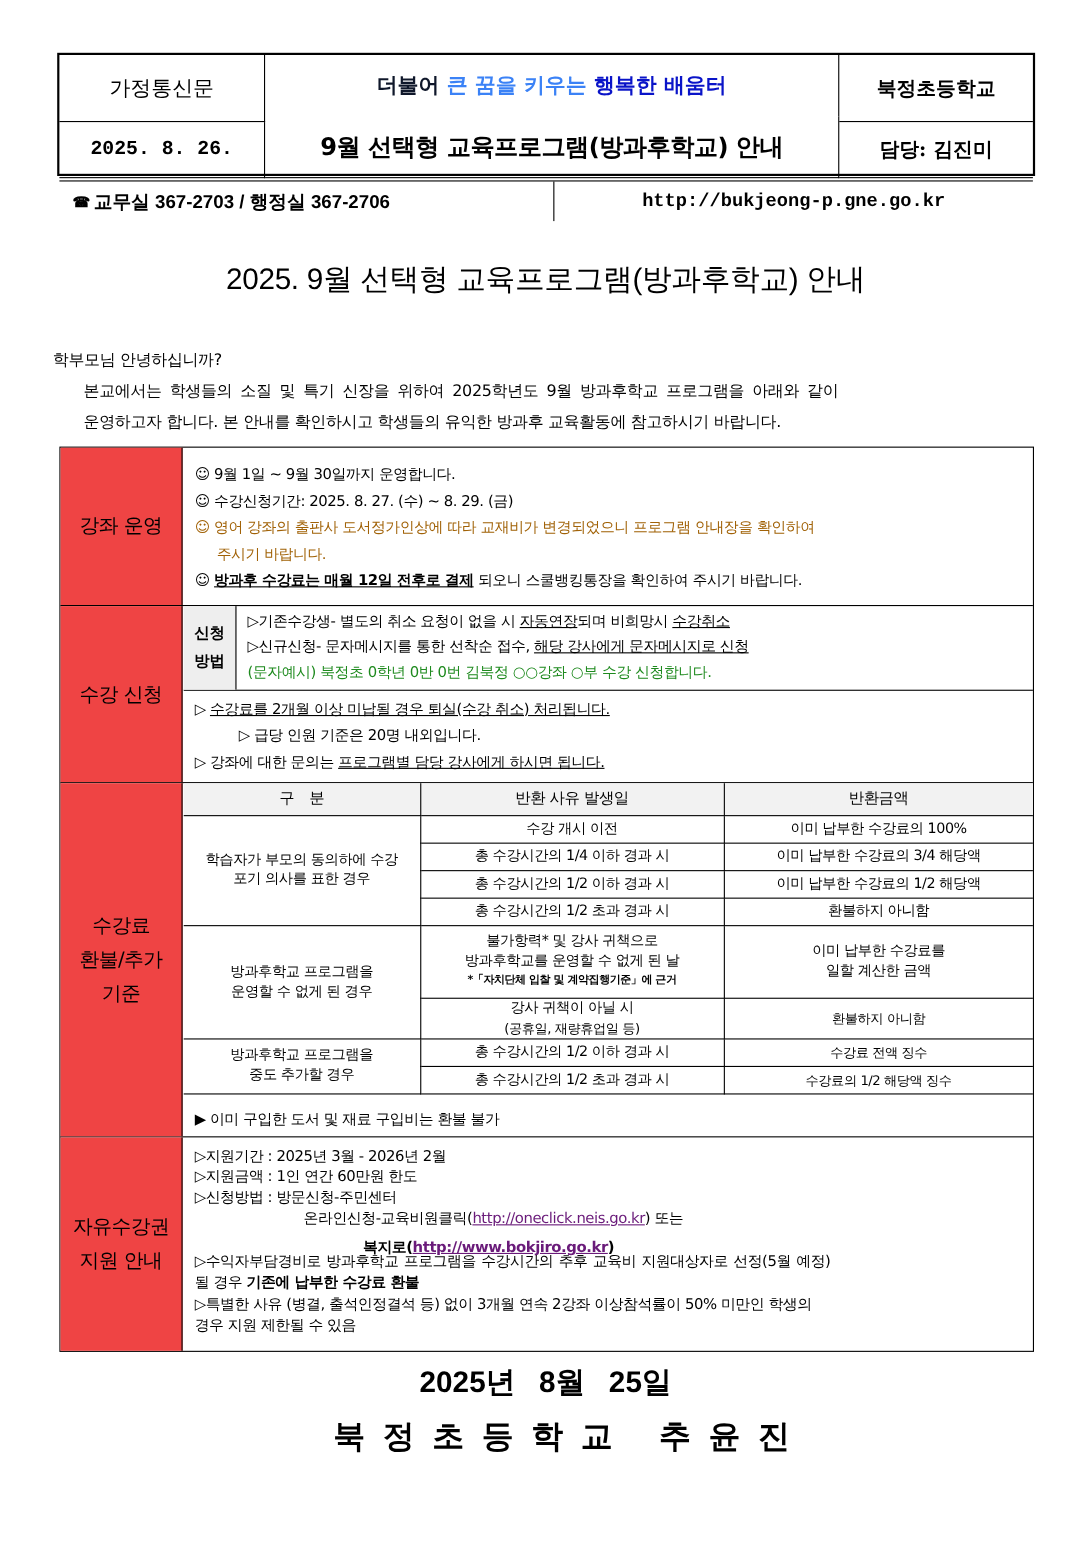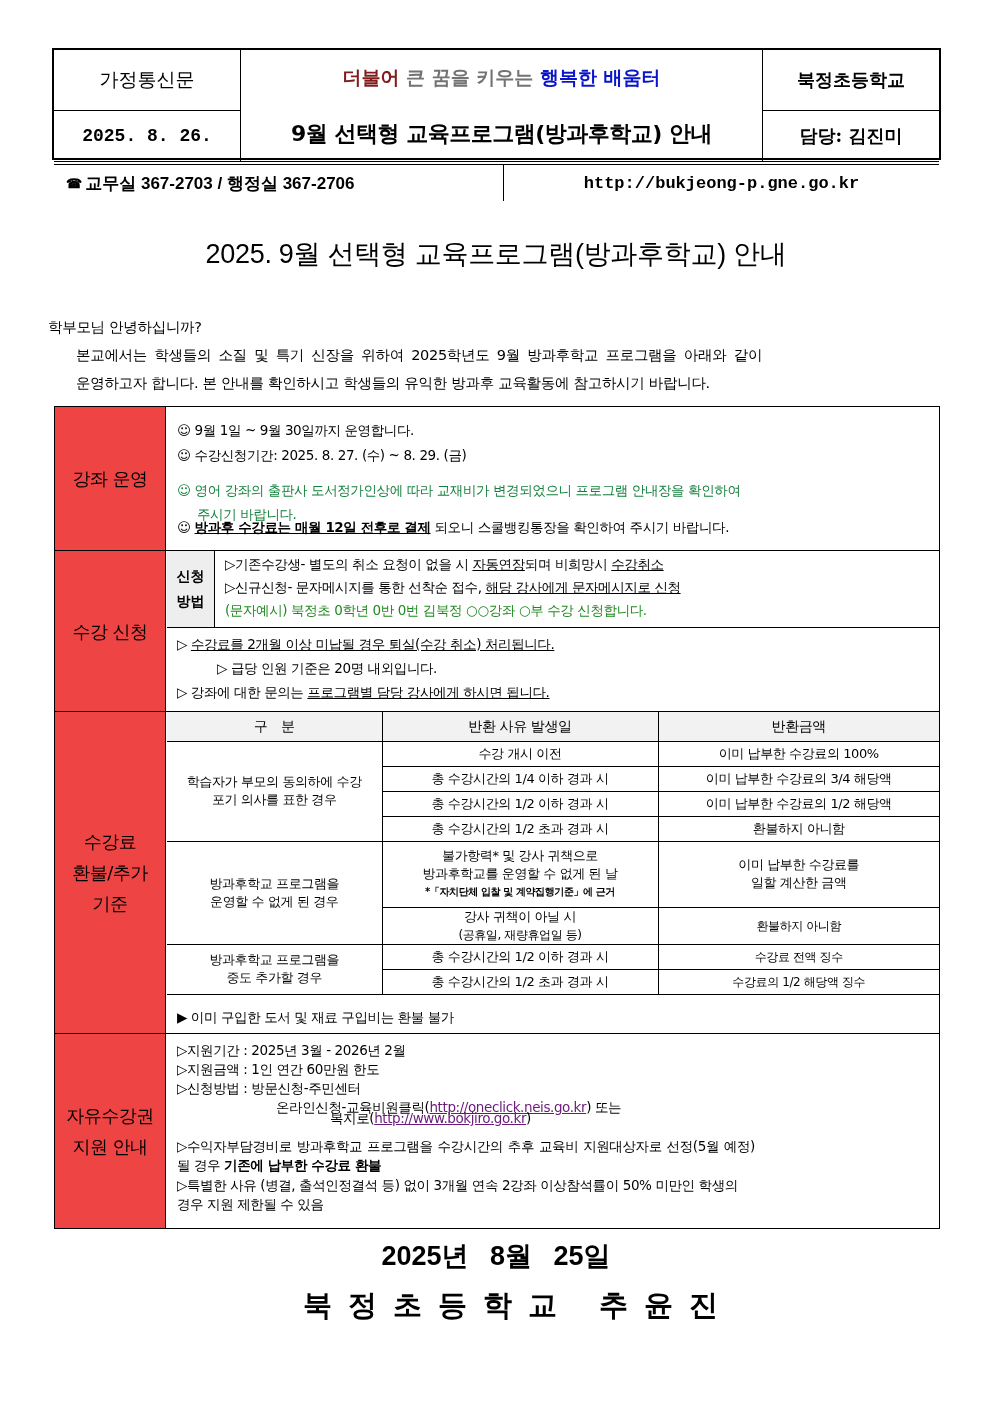--- a/index.html
+++ b/index.html
@@ -12,40 +12,40 @@
   .slogan span { font-weight: bold; font-size: 19px; }
   .h-title { font-size: 22px; font-weight: bold; letter-spacing: -0.5px; }
   .doc-title { position: absolute; left: 0; width: 992px; top: 236px; text-align: center; font-size: 27px; font-family: "Liberation Sans", sans-serif; letter-spacing: -0.3px; }
   .intro { position: absolute; left: 48px; font-size: 14.5px; font-family: "DejaVu Sans", sans-serif; letter-spacing: -0.3px; }
   .main { position: absolute; left: 54px; top: 406px; width: 886px; border: 1px solid #000; }
   .sec { position: absolute; left: 0; width: 884px; border-bottom: 1px solid #000; }
   .sec:last-child { border-bottom: none; }
   .label { position: absolute; left: 0; top: 0; bottom: 0; width: 111px; background: #ef4444; border-right: 1px solid #000; display: flex; align-items: center; justify-content: center; text-align: center; font-size: 18px; line-height: 31px; letter-spacing: -0.5px; }
   .body { position: absolute; left: 112px; right: 0; top: 0; bottom: 0; }
   .line { position: absolute; left: 10px; font-size: 13.5px; letter-spacing: -0.4px; white-space: nowrap; }
-  .blue { color: #15803d; margin-top: 11px; }
+  .blue { color: #a16207; }
   .green { color: #1e8a1e; }
   .ul { text-decoration: underline; }
   .b { font-weight: bold; }
   .link { color: #6a1b7a; text-decoration: underline; }
   table.refund { border-collapse: collapse; position: absolute; left: 0; top: 0; width: 772px; font-size: 13px; letter-spacing: -0.4px; }
   table.refund td { border: 1px solid #000; text-align: center; vertical-align: middle; padding: 0 2px; line-height: 18px; }
   table.refund tr.head td { background: #f2f2f2; height: 29px; font-size: 14px; }
   .footer-date { position: absolute; left: 0; width: 992px; top: 1238px; text-align: center; font-size: 27px; font-weight: bold; font-family: "Liberation Sans", sans-serif; word-spacing: 14px; }
   .footer-school { position: absolute; left: 0; width: 992px; top: 1286px; text-align: center; font-size: 29px; font-weight: bold; letter-spacing: 16px; padding-left: 45px; }
 </style>
 </head>
 <body>
 
 <div class="hdr">
   <div class="c serifish" style="left:0;top:0;width:187px;height:61px;font-size:19px;">가정통신문</div>
   <div class="c mono" style="left:0;top:61px;width:187px;height:51px;font-size:18px;font-weight:bold;">2025. 8. 26.</div>
   <div class="c slogan" style="left:187px;top:0;width:522px;height:56px;border-bottom:none;">
-    <span id="slogan0" style="color: #7f1d1d; white-space: pre;">더불어 </span>
-    <span id="slogan1" style="white-space: pre; color: #737373;">큰 꿈을 키우는 </span>
+    <span id="slogan0" style="color: #0f172a; white-space: pre;">더불어 </span>
+    <span id="slogan1" style="white-space: pre; color: #3b82f6;">큰 꿈을 키우는 </span>
     <span id="slogan2" style="color: rgb(10, 20, 200); white-space: pre;">행복한 배움터</span>
   </div>
   <div class="c h-title" style="left:187px;top:56px;width:522px;height:56px;">9월 선택형 교육프로그램(방과후학교) 안내</div>
   <div class="c serifish" style="left:709px;top:61px;width:176px;height:51px;border-right:none;font-size:18px;font-weight:bold;">담당: 김진미</div>
   <div class="c serifish" style="left:709px;top:0;width:176px;height:61px;border-right:none;font-size:18px;font-weight:bold;">북정초등학교</div>
   <div style="position:absolute;left:0;top:112px;width:885px;height:3px;border-bottom:1px solid #000;"></div>
   <div class="c" style="left:0;top:115px;width:450px;height:36px;border-bottom:none;justify-content:flex-start;padding-left:12px;font-size:17px;font-family:'Liberation Sans',sans-serif;font-weight:bold;">
     <span style="font-size:13px;margin-right:3px;">☎</span>
     <span>교무실 367-2703 / 행정실 367-2706</span>
   </div>
@@ -184,21 +184,21 @@
       <span>자유수강권</span>
       <span>지원 안내</span>
     </div>
     <div class="body">
       <div class="line" style="top:8px;">▷지원기간 : 2025년 3월 - 2026년 2월</div>
       <div class="line" style="top:27px;">▷지원금액 : 1인 연간 60만원 한도</div>
       <div class="line" style="top:46px;">▷신청방법 : 방문신청-주민센터</div>
       <div class="line" style="top:65px;left:109px;">
         <span>온라인신청-교육비원클릭(</span><span class="link">http://oneclick.neis.go.kr</span><span>) 또는</span>
       </div>
-      <div class="line" style="top:76px;left:163px;">
+      <div class="line" style="top:91px;left:163px;font-weight:bold;">
         <span>복지로(</span><span class="link">http://www.bokjiro.go.kr</span><span>)</span>
       </div>
       <div class="line" style="top:104px;word-spacing:1px;">▷수익자부담경비로 방과후학교 프로그램을 수강시간의 추후 교육비 지원대상자로 선정(5월 예정)</div>
       <div class="line" style="top:123px;">
         <span> 될 경우 </span><span class="b">기존에 납부한 수강료 환불</span>
       </div>
       <div class="line" style="top:143px;">▷특별한 사유 (병결, 출석인정결석 등) 없이 3개월 연속 2강좌 이상참석률이 50% 미만인 학생의</div>
       <div class="line" style="top:162px;"> 경우 지원 제한될 수 있음</div>
     </div>
   </div>

